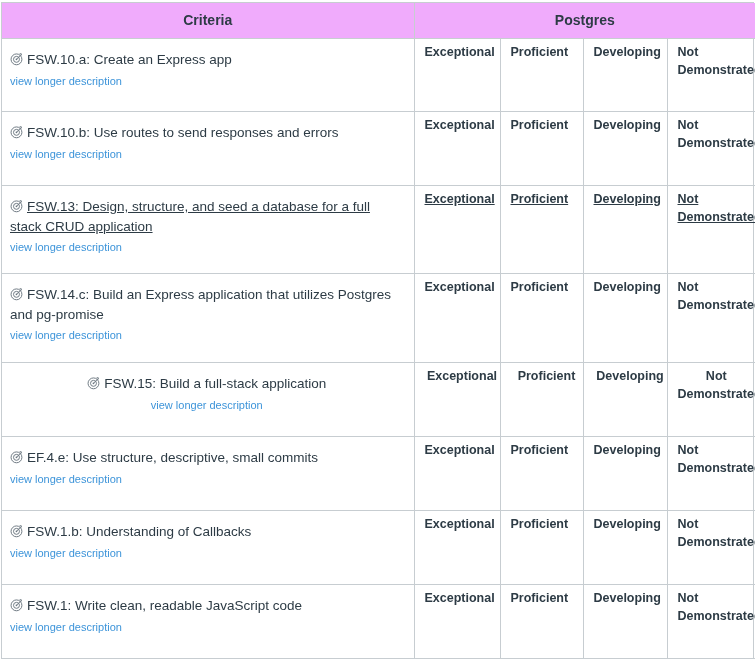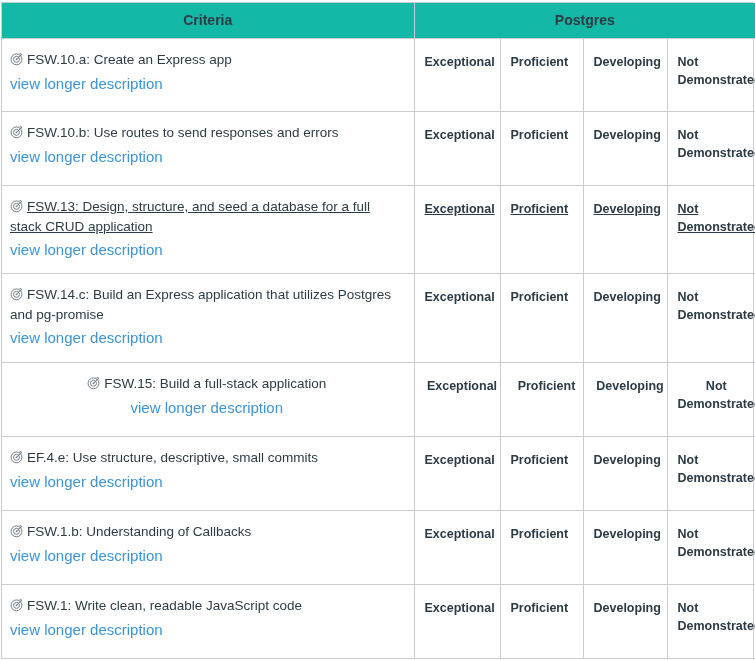--- a/index.html
+++ b/index.html
@@ -27,21 +27,21 @@
 
   table.rubric {
     width: 100%;
     border-collapse: collapse;
     table-layout: fixed;
     font-size: 13px;
   }
 
   
   thead th {
-    background: #14b8a6;
+    background: #f0abfc;
     border-bottom: 1px solid #c7cdd1;
     border-right: 1px solid #c7cdd1;
     font-size: 14px;
     font-weight: bold;
     color: #2d3b45;
     text-align: center;
     padding: 9px 6px 10px 6px;
     height: 18px;
     box-sizing: border-box;
   }
@@ -55,21 +55,21 @@
     box-sizing: border-box;
   }
   tbody td:last-child { border-right: none; }
 
   td.criteria-cell {
     padding: 11px 10px 10px 8px;
     line-height: 1.32;
   }
 
   td.rating-cell {
-    padding: 14px 0 10px 10px;
+    padding: 4px 0 10px 10px;
     font-size: 12.5px;
     font-weight: bold;
     line-height: 1.45;
     color: #2d3b45;
   }
 
   
   col.c-criteria  { width: 412px; }
   col.c-r1        { width: 86px; }
   col.c-r2        { width: 83px; }
@@ -88,21 +88,21 @@
     vertical-align: -2px;
     margin-right: 3px;
     width: 14px;
     height: 14px;
   }
   .outcome-icon svg { display: block; }
 
   .crit-desc-link {
     display: inline-block;
     margin-top: 5px;
-    font-size: 15px;
+    font-size: 11px;
     color: #3d94d9;
     text-decoration: none;
     cursor: pointer;
     line-height: 1.2;
   }
 
   .rating-label { display: block; }
 </style>
 </head>
 <body>

